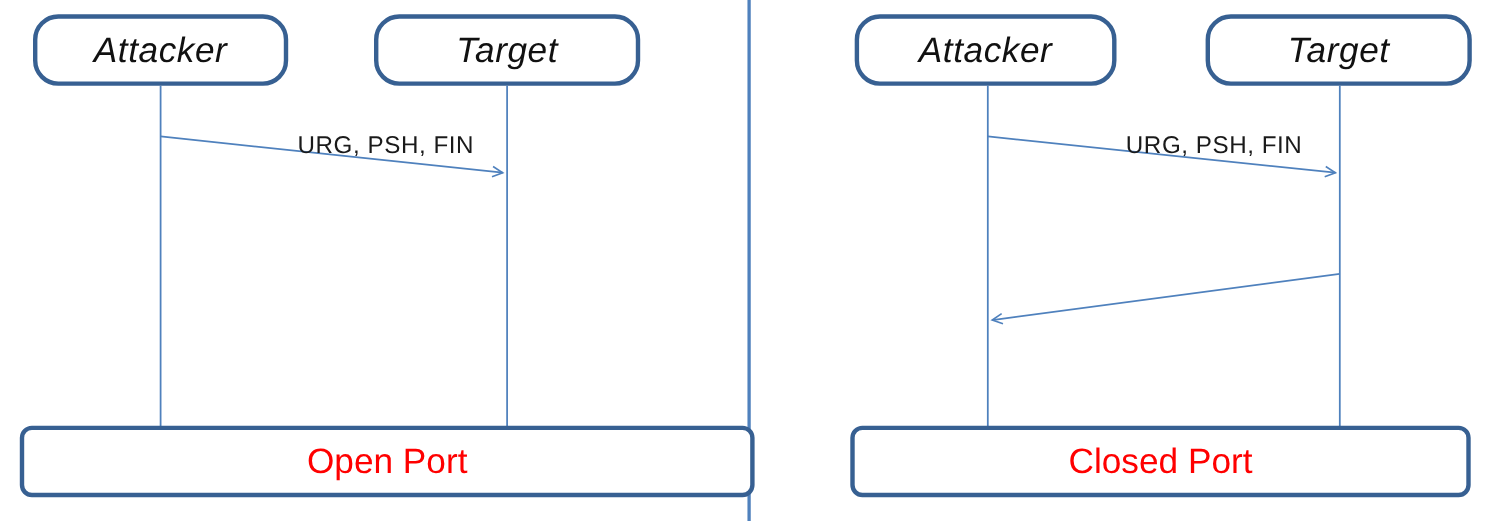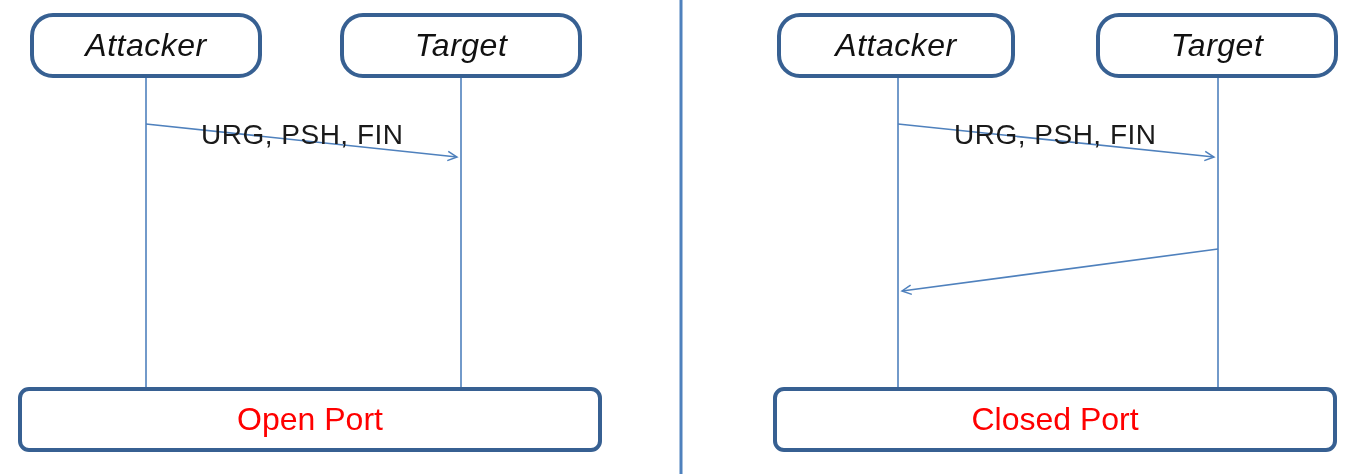--- a/index.html
+++ b/index.html
@@ -61,31 +61,31 @@
     background: #fff;
     display: flex;
     align-items: center;
     justify-content: center;
     font-size: 32px;
     color: var(--result-text);
   }
   .msg-label {
     position: absolute;
     width: 230px;
-    text-align: left;
-    font-size: 28px;
+    text-align: right;
+    font-size: 22px;
     color: var(--message-text);
     white-space: nowrap;
     letter-spacing: 0.5px;
   }
 
   
   .p0-attacker { left: 30px;  top: 13px; width: 232px; }
   .p0-target   { left: 340px; top: 13px; width: 242px; }
-  .p0-result   { left: 18px;  top: 387px; width: 584px; justify-content: center; }
+  .p0-result   { left: 18px;  top: 387px; width: 668px; justify-content: center; }
   .p0-msg0     { left: 201px; top: 119px; }
   
   .p1-attacker { left: 777px;  top: 13px; width: 238px; }
   .p1-target   { left: 1096px; top: 13px; width: 242px; }
   .p1-result   { left: 773px;  top: 387px; width: 564px; }
   .p1-msg0     { left: 954px;  top: 119px; }
   .p1-msg1     { left: 940px;  top: 248px; }
 </style>
 </head>
 <body>

